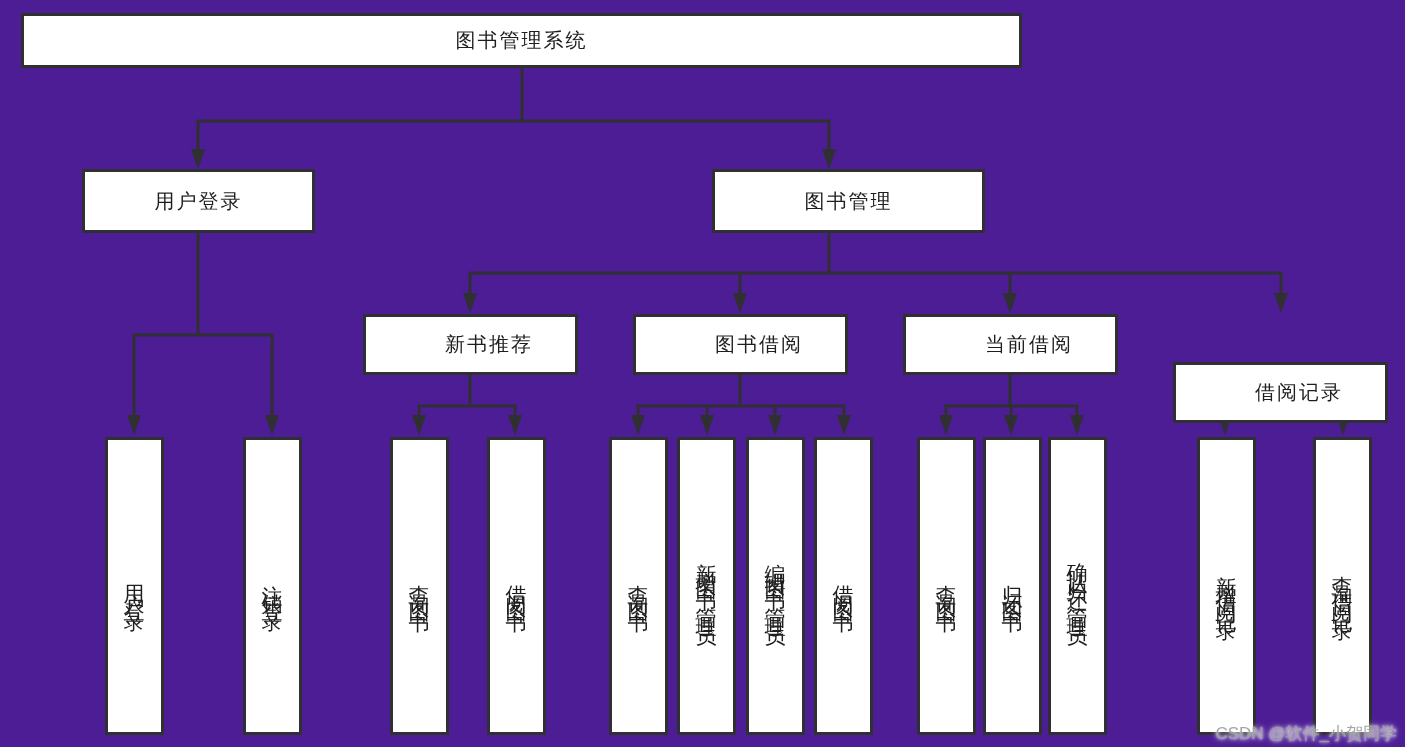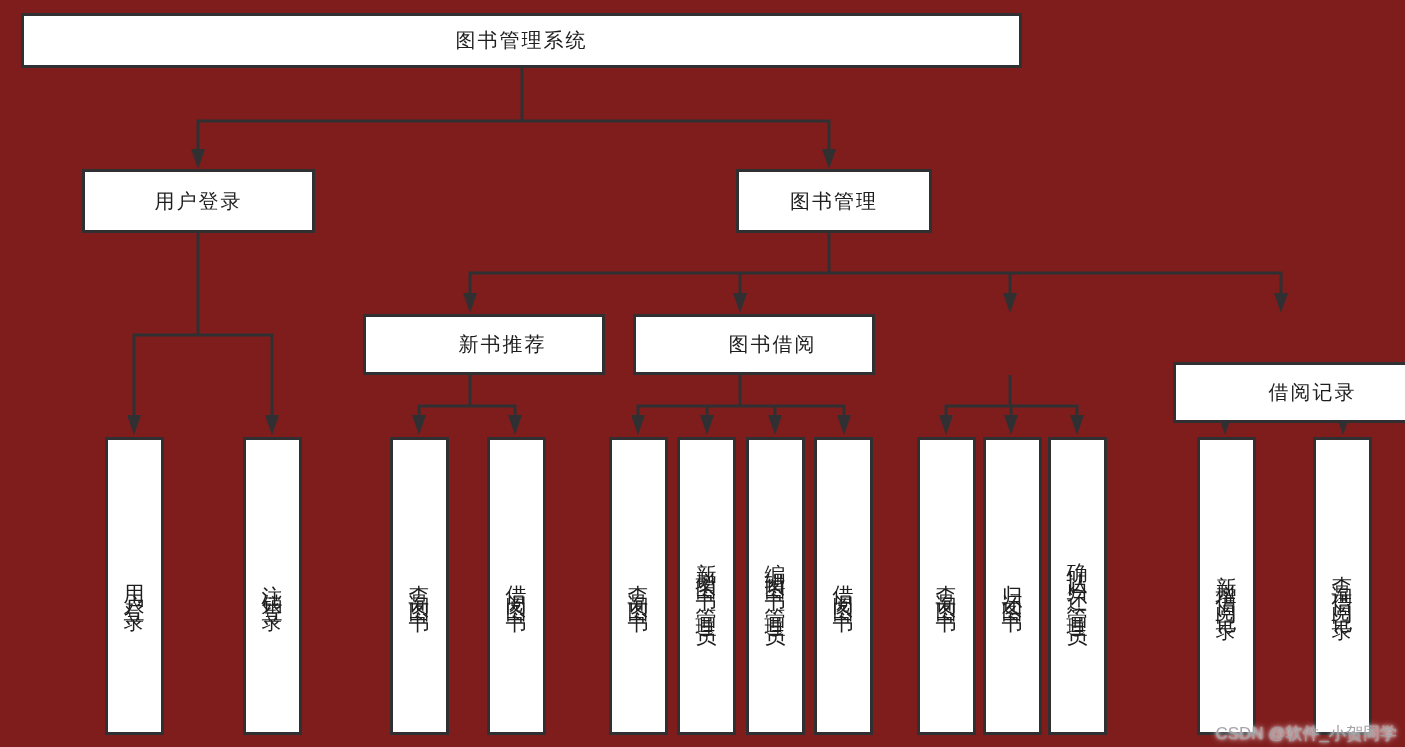--- a/index.html
+++ b/index.html
@@ -1,20 +1,20 @@
 <!DOCTYPE html>
 <html><head>
 <meta charset="utf-8">
 <style>
   html, body { margin: 0; padding: 0; background: #ffffff; }
   #canvas {
     position: relative;
     width: 1405px;
     height: 747px;
-    background: #7f1d1d;
+    background: #4c1d95;
     font-family: "Liberation Sans", sans-serif;
     color: #1e1e1e;
     overflow: hidden;
   }
   #connectors {
     position: absolute;
     left: 0; top: 0;
     width: 1405px; height: 747px;
     pointer-events: none;
   }
@@ -37,22 +37,22 @@
   .vbox .vlabel {
     writing-mode: vertical-rl;
     text-orientation: mixed;
     font-size: 21px;
     letter-spacing: 9px;
     line-height: 1;
     color: #1e1e1e;
   }
   .root-box  { left: 21px;  top: 13px;  width: 1001px; height: 55px; }
   .l2-a      { left: 82px;  top: 169px; width: 233px;  height: 64px; }
-  .l2-b      { left: 736px; top: 169px; width: 196px;  height: 64px; }
-  .l3        { top: 314px; width: 242px; height: 61px; padding-left: 37px; }
+  .l2-b      { left: 712px; top: 169px; width: 273px;  height: 64px; }
+  .l3        { top: 314px; width: 215px; height: 61px; padding-left: 37px; }
   .l3-a { left: 363px; }
   .l3-b { left: 633px; }
   .l3-c { left: 903px; }
   .l3-d { left: 1173px; margin-top: 48px; }
   .vbox { top: 437px; width: 59px; height: 298px; }
   .leaf-1  { left: 105px; }
   .leaf-2  { left: 243px; }
   .leaf-3  { left: 390px; }
   .leaf-4  { left: 487px; }
   .leaf-5  { left: 609px; }
@@ -130,20 +130,23 @@
   <div class="node l2-b">
     <span class="hlabel">图书管理</span>
   </div>
 
   <div class="node l3 l3-a">
     <span class="hlabel">新书推荐</span>
   </div>
   <div class="node l3 l3-b">
     <span class="hlabel">图书借阅</span>
   </div>
+  <div class="node l3 l3-c">
+    <span class="hlabel">当前借阅</span>
+  </div>
   <div class="node l3 l3-d">
     <span class="hlabel">借阅记录</span>
   </div>
 
   <div class="node vbox leaf-1">
     <span class="vlabel">用户登录</span>
   </div>
   <div class="node vbox leaf-2">
     <span class="vlabel">注销登录</span>
   </div>

